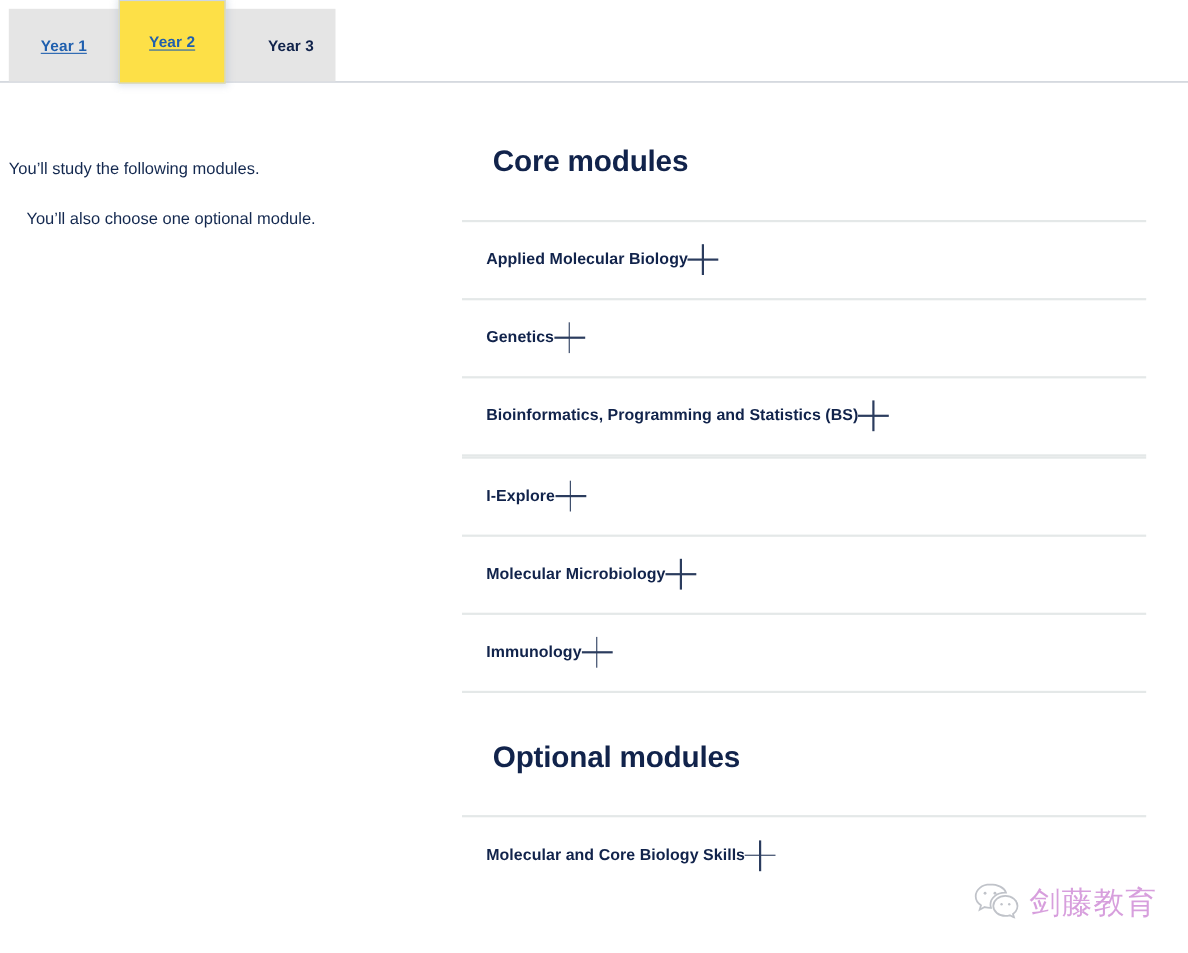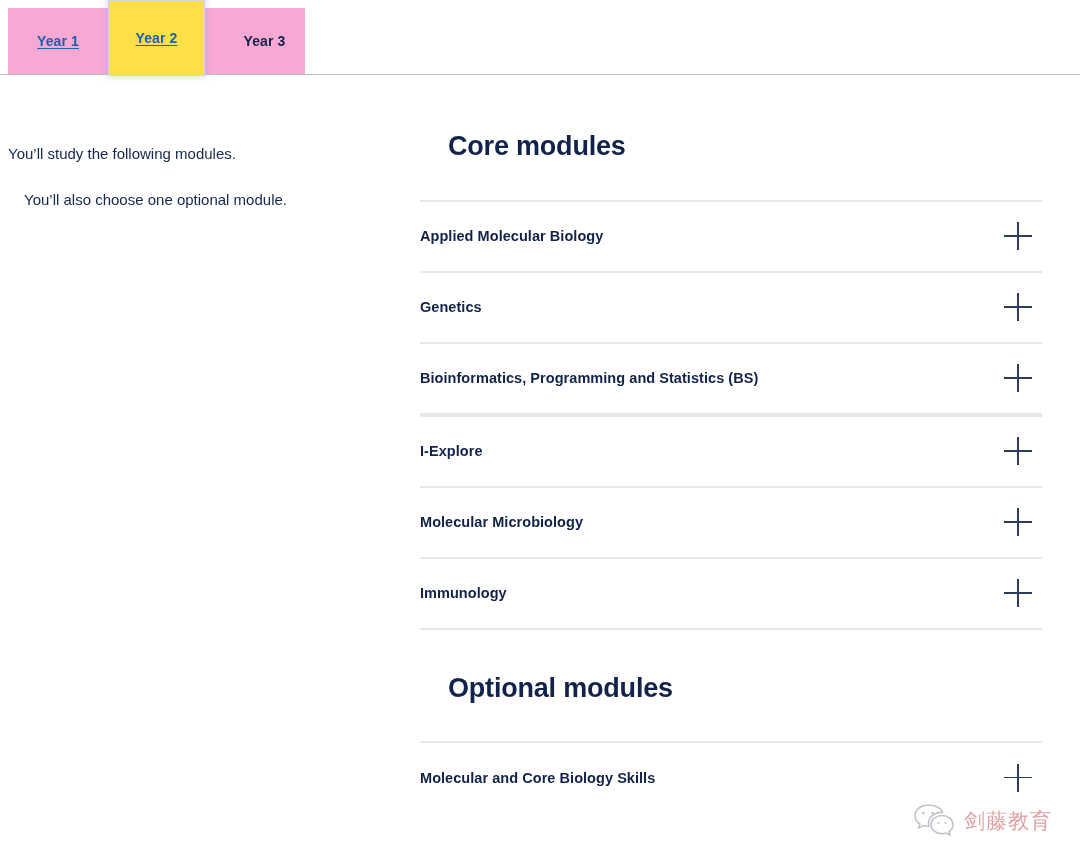--- a/index.html
+++ b/index.html
@@ -43,21 +43,21 @@
     display: flex;
     align-items: flex-start;
   }
 
   .tab {
     width: 100px;
     height: 66px;
     display: flex;
     align-items: center;
     justify-content: center;
-    background: #f9a8d4;
+    background: #e5e5e5;
     font-size: 14px;
     font-weight: bold;
     letter-spacing: .1px;
     position: relative;
   }
 
   .tab-link {
     color: #1f5fae;
     text-decoration: underline;
     text-underline-offset: 2px;
@@ -114,26 +114,27 @@
     width: 622px;
     height: 2px;
     background: #e4e8e8;
   }
 
   .module-row {
     width: 622px;
     height: 69px;
     display: flex;
     align-items: center;
-    justify-content: space-between;
+    justify-content: flex-start;
     background: transparent;
     border: none;
     padding: 0;
     text-align: left;
     cursor: pointer;
+    margin-left: 22px;
   }
 
   .module-label {
     color: #11234b;
     font-size: 14.5px;
     font-weight: bold;
     letter-spacing: .05px;
   }
 
   .plus-icon {
@@ -163,22 +164,22 @@
     position: absolute;
     right: 28px;
     bottom: 26px;
     display: flex;
     align-items: center;
     gap: 9px;
     opacity: .42;
     pointer-events: none;
   }
   .wm-text {
-    color: #b91c1c;
-    font-size: 21px;
+    color: #a21caf;
+    font-size: 28px;
     letter-spacing: 1px;
     font-family: Liberation Sans, sans-serif;
   }
 </style>
 </head>
 <body>
 
 <div class="page">
 
   <div class="tabs-wrap">

